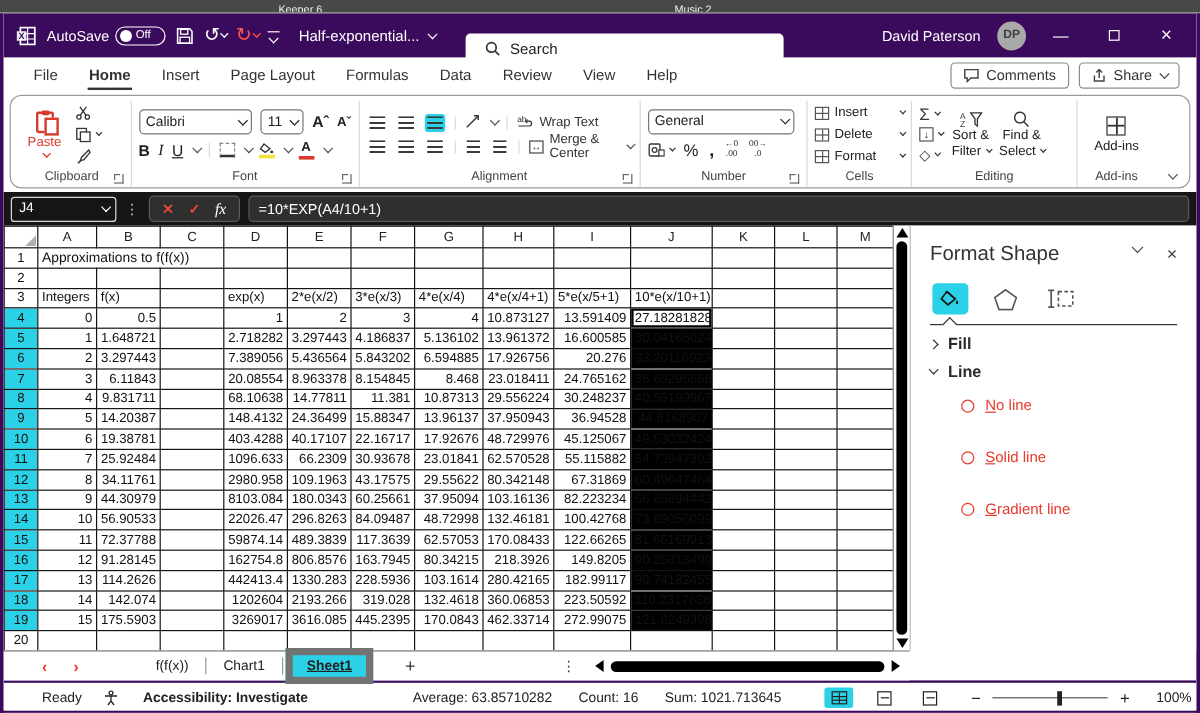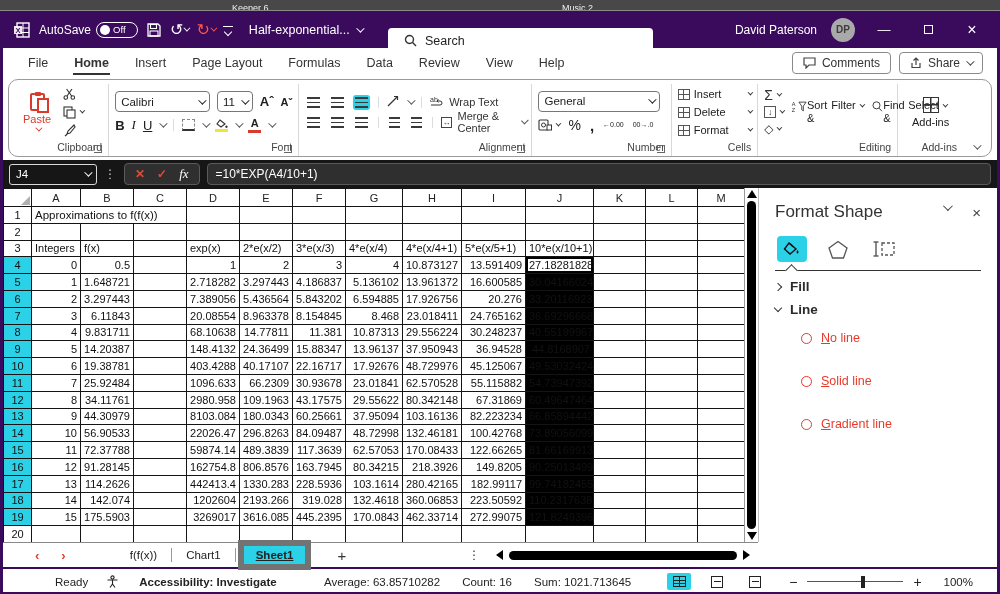--- a/index.html
+++ b/index.html
@@ -42,21 +42,21 @@
   .rtab.active::after{content:''; position:absolute; left:10px; right:10px; bottom:0; border-bottom:2.5px solid #333;}
   .tabrow-right{margin-left:auto; display:flex; gap:8px;}
   .pillbtn{border:1px solid #8a8a8a; border-radius:4px; padding:3px 10px; display:flex; align-items:center; gap:6px; font-size:12px;}
 
   
   .ribbon{height:82px; background:#fff; padding:1px 5px 0;}
   .ribbon-frame{height:78px; border:1px solid var(--ribbon-bd); border-radius:10px; display:flex; align-items:stretch; padding:4px 2px 0; font-size:11px; color:var(--ink);}
   .rgroup{display:flex; flex-direction:column; padding:0 6px; border-right:1px solid #d8d8d8; position:relative;}
   .rgroup:last-of-type{border-right:none;}
   .rg-body{flex:1; display:flex; align-items:center; gap:6px;}
-  .rg-label{height:16px; text-align:right; font-size:10.5px; color:#444; position:relative; padding-top:1px;}
+  .rg-label{height:16px; text-align:center; font-size:10.5px; color:#444; position:relative; padding-top:1px;}
   .launcher{position:absolute; right:0; bottom:3px; width:8px; height:8px; border-left:1.2px solid #666; border-top:1.2px solid #666; transform:rotate(180deg);}
   .launcher::after{content:''; position:absolute; right:0px; bottom:0px; width:4px; height:4px; border-right:1.2px solid #666; border-bottom:1.2px solid #666;}
   
   .pastebtn{display:flex; flex-direction:column; align-items:center; gap:2px; color:var(--red); font-size:11px; padding:2px 6px;}
   .clip{width:15px; height:18px; border:2px solid var(--red); border-radius:2px; position:relative;}
   .clip::before{content:''; position:absolute; top:-3px; left:3px; width:6px; height:4px; background:var(--red); border-radius:1px;}
   .clip::after{content:''; position:absolute; right:-6px; bottom:-4px; width:8px; height:11px; background:#fff; border:2px solid var(--red);}
   .minicol{display:flex; flex-direction:column; justify-content:center; gap:4px;}
   .mini{display:flex; align-items:center; gap:3px; height:14px; color:#333;}
   .combo{border:1px solid #777; border-radius:4px; height:21px; display:flex; align-items:center; padding:0 5px; gap:6px; font-size:11.5px;}
@@ -71,21 +71,21 @@
   .bordericon{width:13px; height:12px; border:1px dashed #888; border-bottom:2px solid #333;}
   .colorbar{display:flex; flex-direction:column; align-items:center; line-height:1;}
   .colorbar .bar{width:13px; height:3px; margin-top:1px;}
   .bars{width:13px; height:11px; background:repeating-linear-gradient(#3a3a3a 0 1.6px, transparent 1.6px 4.6px);}
   .alignbtn{padding:2px; border-radius:3px; display:flex;}
   .alignbtn.on{background:var(--cyan);}
   .sep-v{width:1px; align-self:stretch; background:#dcdcdc; margin:2px 1px;}
   .mergeicon{width:15px; height:11px; border:1px solid #444; font-size:8px; display:flex; align-items:center; justify-content:center;}
   .celrow{display:flex; align-items:center; gap:4px; height:15px;}
   .tblicon{width:12px; height:11px; border:1px solid #555; background:linear-gradient(#555,#555) 50% 0/1px 100% no-repeat, linear-gradient(#555,#555) 0 50%/100% 1px no-repeat;}
-  .twoline{display:flex; flex-direction:row; align-items:flex-start; line-height:1.15; font-size:11px;}
+  .twoline{display:flex; flex-direction:column; align-items:center; line-height:1.15; font-size:11px;}
   .sigma{font-size:14px; line-height:1;}
   .fillbox{width:12px; height:12px; border:1px solid #555; font-size:9px; display:flex; align-items:center; justify-content:center;}
   .eraser{font-size:12px;}
   .addinsbtn{display:flex; flex-direction:column; align-items:center; gap:3px; padding:3px 6px;}
   .grid4{width:16px; height:16px; border:1.5px solid #333; background:linear-gradient(#333,#333) 50% 0/1.5px 100% no-repeat, linear-gradient(#333,#333) 0 50%/100% 1.5px no-repeat;}
   .collapse-chv{align-self:flex-end; margin-left:auto; padding:0 10px 6px; display:flex; align-items:flex-end;}
 
   
   .fbar{height:28px; background:#161616; display:flex; align-items:center; padding:0 6px; gap:7px;}
   .namebox{width:88px; height:21px; background:#161616; border:1px solid #d9d9d9; border-radius:3px; color:#fff; font-size:11.5px; display:flex; align-items:center; padding:0 6px; gap:6px;}
@@ -143,21 +143,21 @@
   .stab.on{background:var(--cyan); border:6px solid #737373; font-weight:bold; text-decoration:underline;}
   .stab-sep{width:1px; height:14px; background:#999; margin:0 2px;}
   .addsheet{font-size:15px; padding:0 24px; color:#333;}
   .hscroll{position:absolute; right:8px; display:flex; align-items:center; gap:6px;}
   .hthumb{width:228px; height:9px; background:#000; border-radius:5px;}
   .tri-l{width:0; height:0; border-top:5px solid transparent; border-bottom:5px solid transparent; border-right:7px solid #000;}
   .tri-r{width:0; height:0; border-top:5px solid transparent; border-bottom:5px solid transparent; border-left:7px solid #000;}
   .hdots{color:#333; font-size:12px; margin-right:10px;}
 
   
-  .statusbar{height:27px; border-top:2px solid var(--purple); display:flex; align-items:center; font-size:11.5px; color:#222; padding:0 24px; gap:10px; background:#fff;}
+  .statusbar{height:27px; border-top:2px solid var(--purple); display:flex; align-items:center; font-size:11.5px; color:#222; padding:0 4px; gap:10px; background:#fff;}
   .st-left{display:flex; align-items:center; gap:18px; padding-left:28px;}
   .bold{font-weight:bold;}
   .st-right{margin-left:auto; display:flex; align-items:center; gap:22px;}
   .viewico{width:24px; height:17px; display:flex; align-items:center; justify-content:center; border-radius:2px;}
   .viewico.on{background:var(--cyan);}
   .vg{width:13px; height:11px; border:1.2px solid #222; background:linear-gradient(#222,#222) 50% 0/1.2px 100% no-repeat, linear-gradient(#222,#222) 0 33%/100% 1.2px no-repeat, linear-gradient(#222,#222) 0 72%/100% 1.2px no-repeat;}
   .pg{width:12px; height:12px; border:1.2px solid #222; background:linear-gradient(#222,#222) 50% 50%/7px 1.2px no-repeat;}
   .zoomer{display:flex; align-items:center; gap:10px;}
   .zline{width:96px; height:1.6px; background:#555; position:relative;}
   .zthumb{position:absolute; left:54px; top:-5px; width:4px; height:12px; background:#222;}

